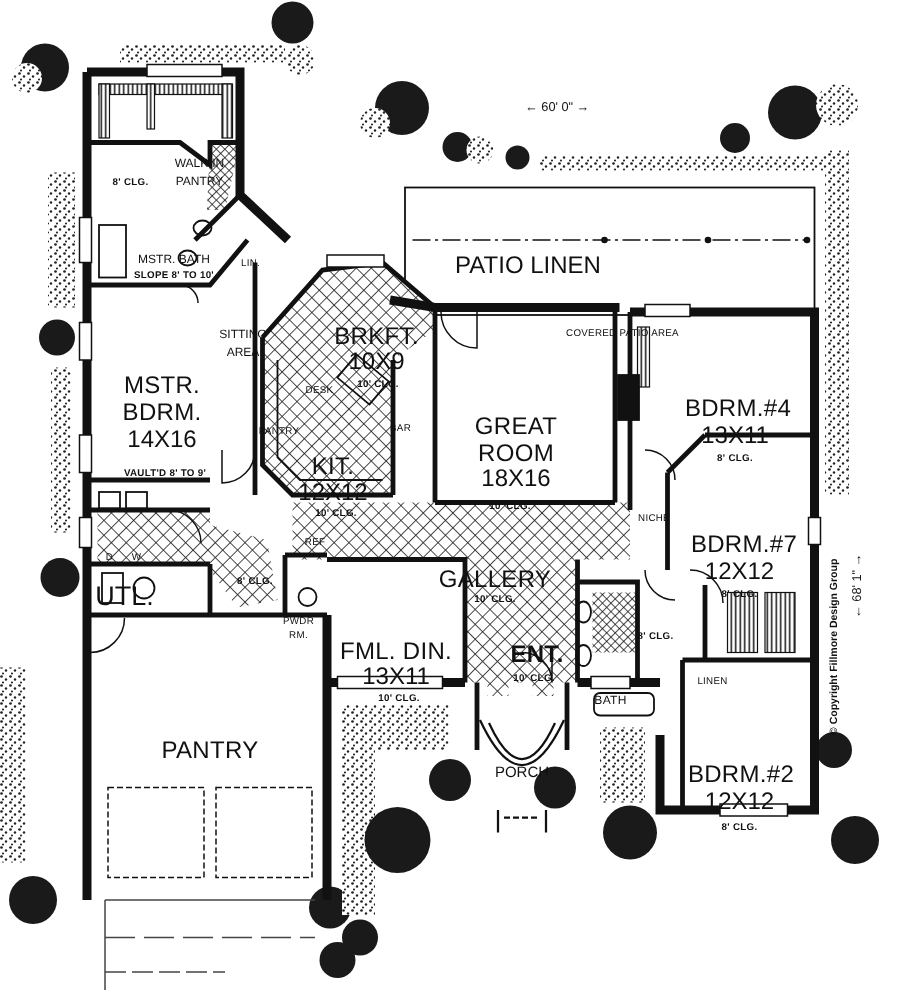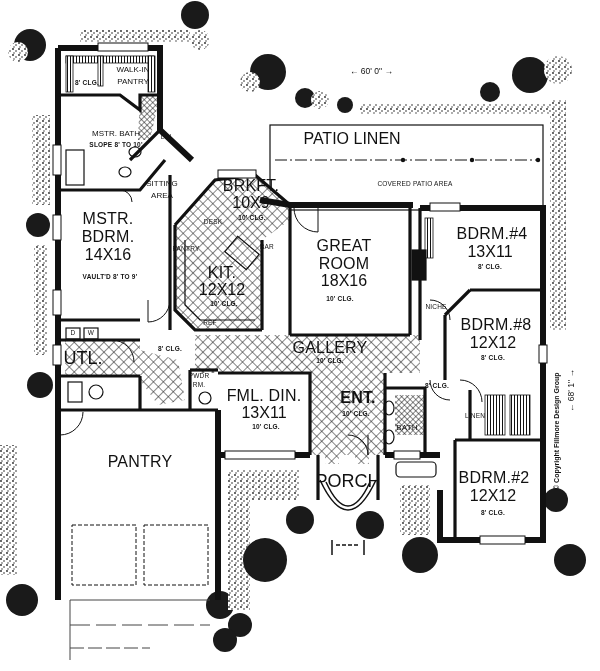--- a/index.html
+++ b/index.html
@@ -1,18 +1,18 @@
 <!DOCTYPE html>
 <html><head>
 <meta charset="utf-8">
 <style>
   html, body { margin: 0; padding: 0; background: #ffffff; }
   body { width: 600px; height: 671px; position: relative; overflow: hidden; font-family: "Liberation Sans", "DejaVu Sans", sans-serif; color: #111; }
   #plan { position: absolute; left: 0; top: 0; width: 600px; height: 671px; }
-  .lbl { position: absolute; text-align: left; line-height: 1.02; color: #111; white-space: nowrap; transform: translate(-50%, 0); }
+  .lbl { position: absolute; text-align: left; line-height: 1.02; color: #111; white-space: nowrap; transform: translate(-50%, 0); margin-top: 39px; }
   .room-name { font-size: 16px; letter-spacing: 0.2px; }
   .room-name-sm { font-size: 18px; }
   .room-dim { font-size: 16px; }
   .clg { font-size: 6.5px; font-weight: bold; letter-spacing: 0.2px; }
   .tiny { font-size: 6.5px; letter-spacing: 0.2px; }
   .small { font-size: 8px; }
   .copyright { position: absolute; left: 553px; top: 490px; transform-origin: 0 0; transform: rotate(-90deg); font-size: 7px; font-weight: bold; white-space: nowrap; }
   .dim-v { position: absolute; left: 566px; top: 412px; transform-origin: 0 0; transform: rotate(-90deg); font-size: 8.5px; white-space: nowrap; }
   .dim-h { position: absolute; left: 350px; top: 66px; font-size: 8.5px; white-space: nowrap; }
 </style>
@@ -290,21 +290,21 @@
 <div class="lbl room-name" style="left:344px; top:238px;">GREAT</div>
 <div class="lbl room-name" style="left:344px; top:256px;">ROOM</div>
 <div class="lbl room-dim" style="left:344px; top:273px;">18X16</div>
 <div class="lbl clg" style="left:340px; top:296px;">10' CLG.</div>
 
 <div class="lbl room-name" style="left:492px; top:226px;">BDRM.#4</div>
 <div class="lbl room-dim" style="left:490px; top:244px;">13X11</div>
 <div class="lbl clg" style="left:490px; top:264px;">8' CLG.</div>
 <div class="lbl tiny" style="left:436px; top:304px;">NICHE</div>
 
-<div class="lbl room-name" style="left:496px; top:317px;">BDRM.#8</div>
+<div class="lbl room-name" style="left:496px; top:317px;">BDRM.#7</div>
 <div class="lbl room-dim" style="left:493px; top:335px;">12X12</div>
 <div class="lbl clg" style="left:493px; top:355px;">8' CLG.</div>
 
 <div class="lbl room-name" style="left:330px; top:340px;">GALLERY</div>
 <div class="lbl clg" style="left:330px; top:358px;">10' CLG.</div>
 
 <div class="lbl clg" style="left:170px; top:346px;">8' CLG.</div>
 <div class="lbl clg" style="left:437px; top:383px;">8' CLG.</div>
 
 <div class="lbl room-name-sm" style="left:83px; top:349px;">UTL.</div>
@@ -324,13 +324,13 @@
 <div class="lbl tiny" style="left:407px; top:424px; font-size:8px;">BATH</div>
 
 <div class="lbl tiny" style="left:475px; top:413px;">LINEN</div>
 
 <div class="lbl room-name" style="left:494px; top:470px;">BDRM.#2</div>
 <div class="lbl room-dim" style="left:493px; top:488px;">12X12</div>
 <div class="lbl clg" style="left:493px; top:510px;">8' CLG.</div>
 
 <div class="lbl room-name" style="left:140px; top:454px;">PANTRY</div>
 
-<div class="lbl room-name-sm" style="left:348px; top:472px; font-size:18px;">PORCH</div>
+<div class="lbl room-name-sm" style="left:348px; top:472px; font-size:10px;">PORCH</div>
 
 </body></html>

